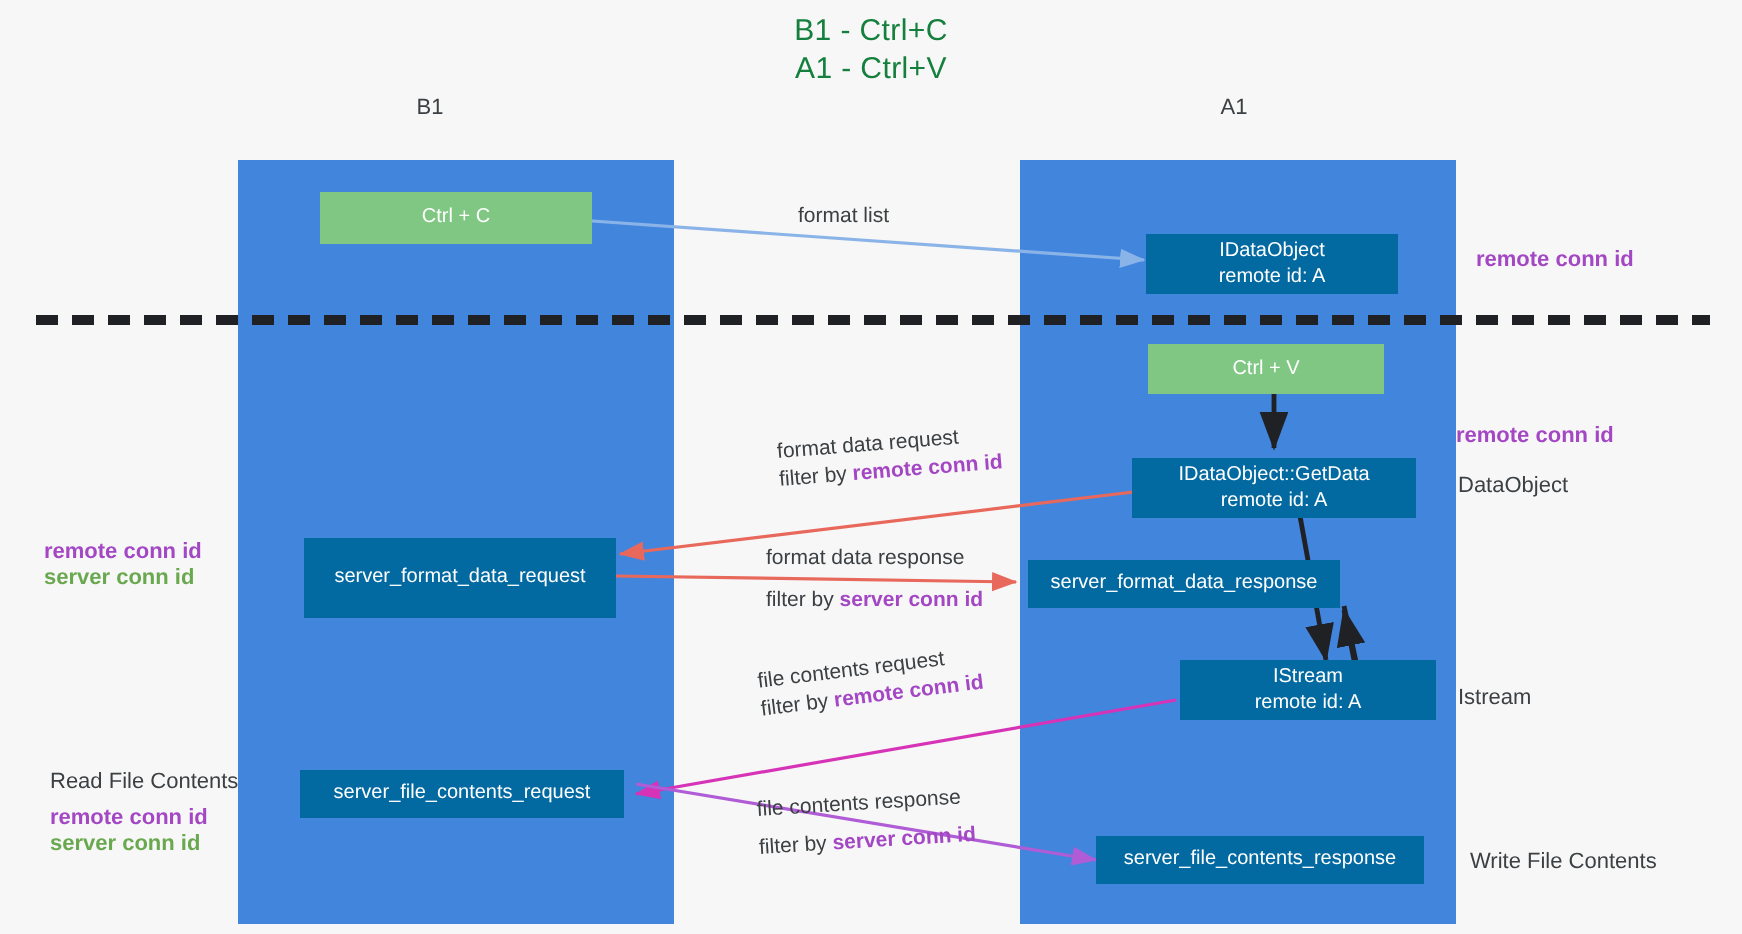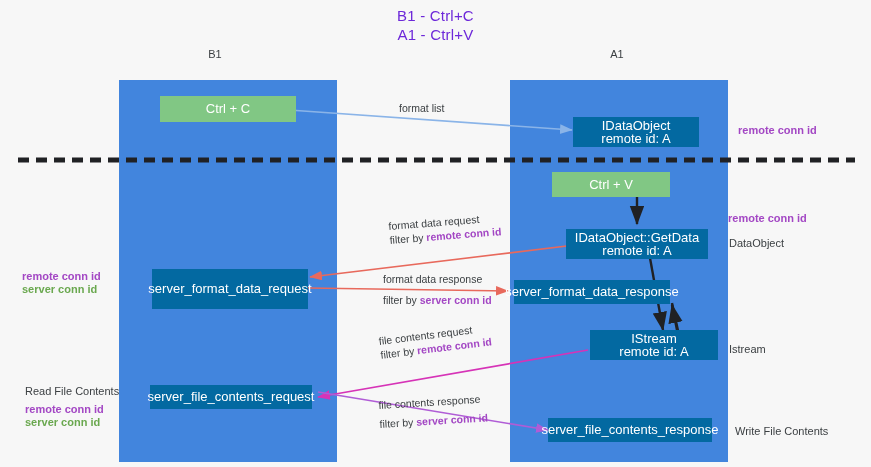--- a/index.html
+++ b/index.html
@@ -6,40 +6,40 @@
   body{
     width:871px;height:467px;position:relative;overflow:hidden;
     font-family:"Liberation Sans","DejaVu Sans",sans-serif;
     color:#3c4043;
   }
   #stage{position:absolute;inset:0;}
 
   
   .title{
     position:absolute;left:0;top:6px;width:871px;text-align:center;
-    font-size:15px;line-height:19px;color:#6d28d9;letter-spacing:.2px;
+    font-size:15px;line-height:19px;color:#15803d;letter-spacing:.2px;
   }
   .title div{white-space:nowrap;}
 
   
   .colhead{
     position:absolute;text-align:center;font-size:11px;line-height:13px;
     color:#3c4043;
   }
   .colhead .l1{display:block;}
   .colhead .l2{display:block;margin-top:44px;}
 
   
   .lane{position:absolute;background:#4285dd;}
 
   
   .box{
     position:absolute;box-sizing:border-box;
     display:flex;flex-direction:column;align-items:center;justify-content:center;
-    font-size:13px;line-height:13.5px;color:#ffffff;text-align:center;
+    font-size:10px;line-height:13.5px;color:#ffffff;text-align:center;
     padding:2px 4px;
   }
   .box.green{background:#81c784;}
   .box.orange{background:#0369a1;}
   .box span{display:block;white-space:nowrap;}
 
   
   .note{
     position:absolute;font-size:11px;line-height:14px;white-space:nowrap;
   }
@@ -121,21 +121,21 @@
 
   <div class="box green" style="left:160px;top:96px;width:136px;height:26px;">
     <span>Ctrl + C</span>
   </div>
 
   <div class="box orange" style="left:573px;top:117px;width:126px;height:30px;">
     <span>IDataObject</span>
     <span>remote id: A</span>
   </div>
 
-  <div class="box green" style="left:552px;top:172px;width:118px;height:25px;text-align:center;">
+  <div class="box green" style="left:574px;top:172px;width:118px;height:25px;text-align:center;">
     <span>Ctrl + V</span>
   </div>
 
   <div class="box orange" style="left:566px;top:229px;width:142px;height:30px;">
     <span>IDataObject::GetData</span>
     <span>remote id: A</span>
   </div>
 
   <div class="box orange" style="left:152px;top:269px;width:156px;height:40px;">
     <span>server_format_data_request</span>

